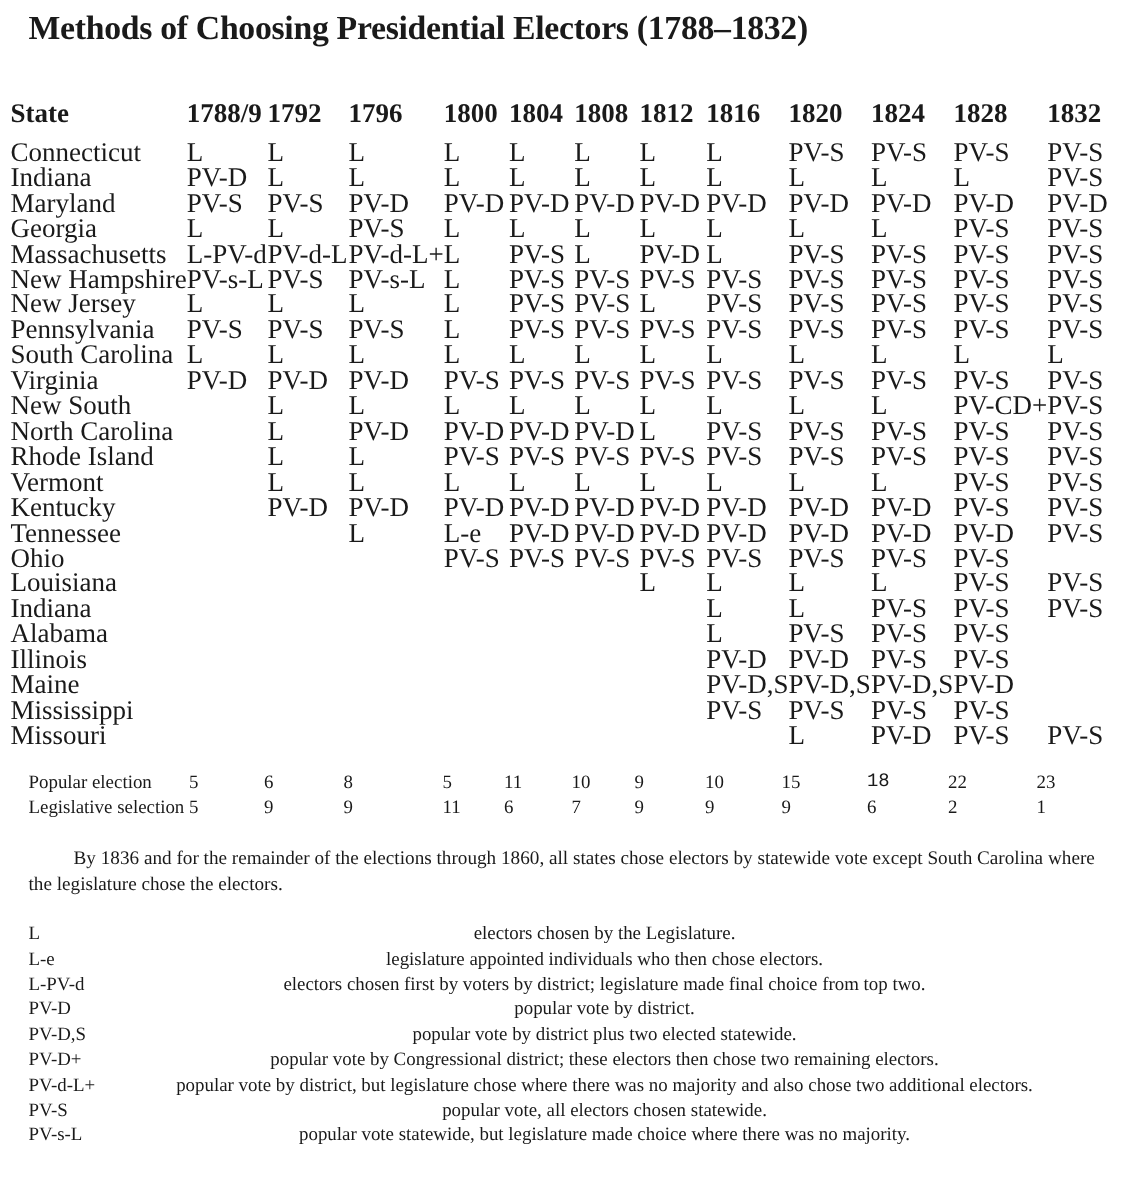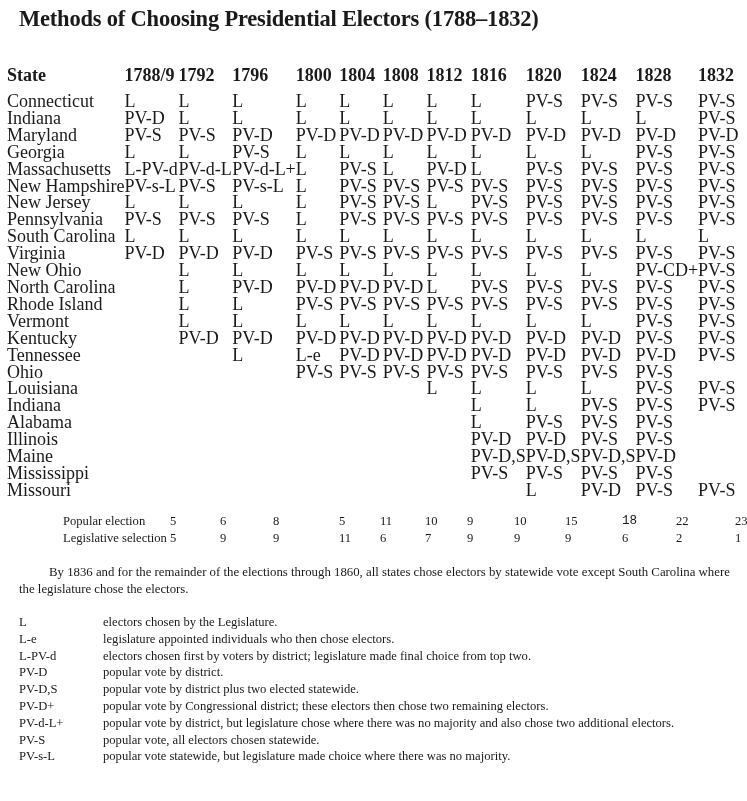--- a/index.html
+++ b/index.html
@@ -27,34 +27,34 @@
   tr.spacer-hdr td { height: 7px; }
   .c0 { width: 101px; }
   .c1 { width: 54px; } .c2 { width: 54px; } .c3 { width: 61px; margin-top: 44px; }
   .c4 { width: 44px; } .c5 { width: 44px; } .c6 { width: 44px; }
   .c7 { width: 45px; } .c8 { width: 53px; } .c9 { width: 55px; }
   .c10 { width: 55px; } .c11 { width: 62px; } .c12 { width: 50px; }
   .totals {
     position: absolute; left: 19px; top: 513px; font-size: 12.6px;
     border-collapse: collapse;
   }
-  .totals td { padding: 0; height: 17px; line-height: 17px; white-space: nowrap; margin-left: 44px; }
+  .totals td { padding: 0; height: 17px; line-height: 17px; white-space: nowrap; }
   .totals td.num { text-align: center; }
   .note {
     position: absolute; left: 19px; top: 564px; width: 712px;
     font-size: 12.8px; line-height: 17px; text-indent: 30px;
   }
   .legend {
     position: absolute; left: 19px; top: 614px; font-size: 12.6px;
     border-collapse: collapse;
   }
   .legend td { padding: 0; line-height: 16.8px; vertical-align: top; }
   .legend td.code { width: 84px; white-space: nowrap; }
   .legend td.desc { width: 600px; padding-left: 0; }
-  .legend td.desc .hang { display: block; padding-left: 16px; text-indent: -16px; }
+  .legend td.desc .hang { display: block; padding-left: 16px; text-indent: -16px; text-align: center; }
 </style>
 </head>
 <body>
 
 <div class="title">Methods of Choosing Presidential Electors (1788–1832)</div>
 
 <table class="grid">
   <thead>
     <tr id="hdr-row">
         <th class="c0">State</th>
@@ -220,21 +220,21 @@
         <td class="c5">PV-S</td>
         <td class="c6">PV-S</td>
         <td class="c7">PV-S</td>
         <td class="c8">PV-S</td>
         <td class="c9">PV-S</td>
         <td class="c10">PV-S</td>
         <td class="c11">PV-S</td>
         <td class="c12">PV-S</td>
       </tr>
       <tr>
-        <td class="c0">New Ohio</td>
+        <td class="c0">New South</td>
         <td class="c1"></td>
         <td class="c2">L</td>
         <td class="c3">L</td>
         <td class="c4">L</td>
         <td class="c5">L</td>
         <td class="c6">L</td>
         <td class="c7">L</td>
         <td class="c8">L</td>
         <td class="c9">L</td>
         <td class="c10">L</td>

